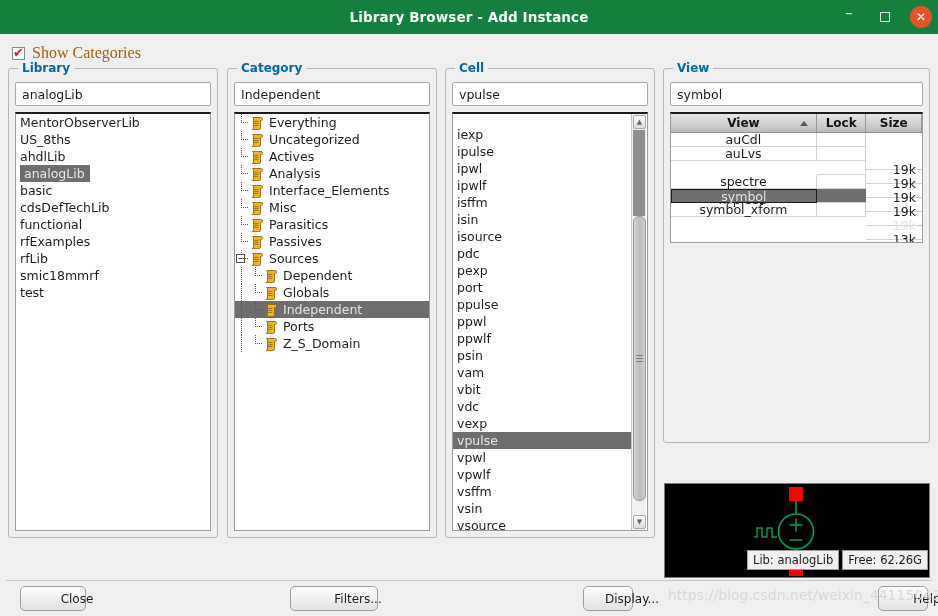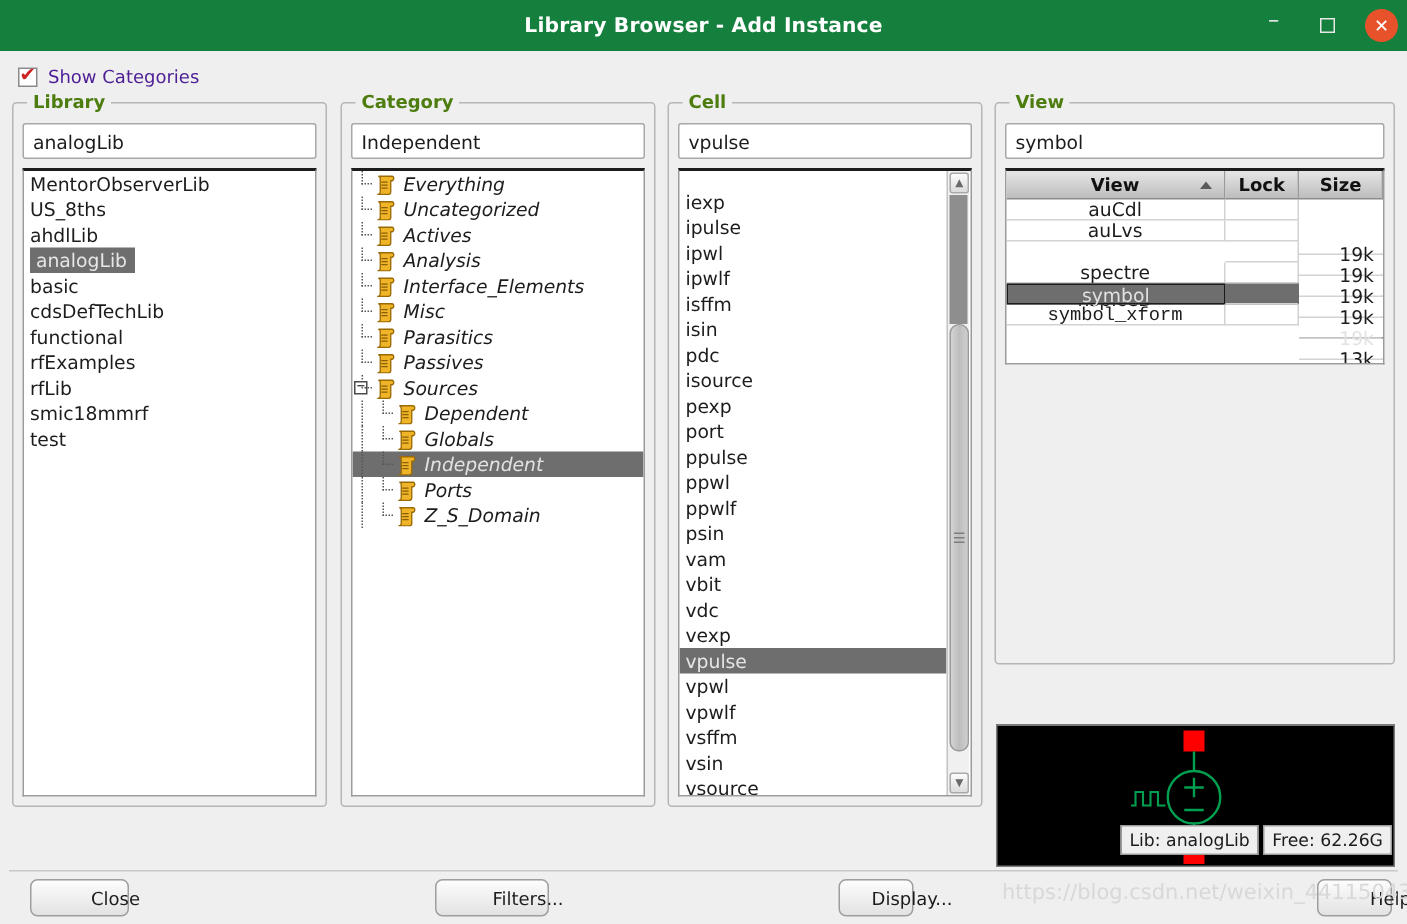--- a/index.html
+++ b/index.html
@@ -55,33 +55,33 @@
   .cbox {
     width: 13px; height: 13px; background: #fff;
     border: 1px solid #8a8a8a;
     display: flex; align-items: center; justify-content: center;
     position: relative;
   }
   .cbox .tick {
     color: #cc2222; font-size: 13px; font-weight: bold;
     line-height: 1; margin-top: -2px;
   }
-  #showcat-row .lbl { font-size: 12px; color: #4c1d95; }
+  #showcat-row .lbl { font-size: 16px; color: #a16207; font-family: Liberation Serif, serif; }
 
   
   .group {
     position: absolute;
     border: 1px solid #b6b6b6;
     border-radius: 3px;
     background: #efefef;
   }
   .group > .glabel {
     position: absolute; top: -8px; left: 9px;
     background: #efefef; padding: 0 4px;
-    color: #4d7c0f; font-size: 12px; font-weight: bold;
+    color: #0369a1; font-size: 12px; font-weight: bold;
   }
 
   
   .field {
     position: absolute; left: 6px; right: 6px; top: 13px; height: 24px;
     background: #ffffff;
     border: 1px solid #a8a8a8;
     border-radius: 2px;
     font-size: 12.5px; color: #1c1c1c;
     display: flex; align-items: center;
@@ -109,21 +109,20 @@
     background: #6e6e6e; color: #e6e6e6;
   }
 
   
   .trow {
     height: 17px; line-height: 17px;
     font-size: 12.5px; color: #1c1c1c;
     display: flex; align-items: center;
     white-space: nowrap;
     position: relative;
-    font-style: italic;
   }
   .trow.sel { background: #6e6e6e; color: #e2e2e2; }
   .tw { width: 14px; height: 17px; flex: 0 0 14px; position: relative; }
   .tw.dotted::before {
     content: ""; position: absolute; left: 6px; top: 0; bottom: 0;
     border-left: 1px dotted #555;
   }
   .tw.elbow::before {
     content: ""; position: absolute; left: 6px; top: 0; height: 9px;
     border-left: 1px dotted #555;
@@ -478,22 +477,22 @@
     <span class="glabel">Cell</span>
     <div class="field">vpulse</div>
     <div class="listbox" id="cell-list-wrap">
       <div id="cell-list" style="position:absolute; left:0; top:12px; right:16px;">
           <div class="lrow">iexp</div>
           <div class="lrow">ipulse</div>
           <div class="lrow">ipwl</div>
           <div class="lrow">ipwlf</div>
           <div class="lrow">isffm</div>
           <div class="lrow">isin</div>
+          <div class="lrow">isource</div>
           <div class="lrow">pdc</div>
-          <div class="lrow">isource</div>
           <div class="lrow">pexp</div>
           <div class="lrow">port</div>
           <div class="lrow">ppulse</div>
           <div class="lrow">ppwl</div>
           <div class="lrow">ppwlf</div>
           <div class="lrow">psin</div>
           <div class="lrow">vam</div>
           <div class="lrow">vbit</div>
           <div class="lrow">vdc</div>
           <div class="lrow">vexp</div>
@@ -547,21 +546,21 @@
           <div class="cell c-view" style="width: 147px;">spectre</div>
           <div class="cell c-lock" style="width: 50px;"></div>
           <div class="cell c-size" style="width: 56px;">19k</div>
         </div>
         <div class="vrow sel">
           <div class="cell c-view" style="width: 147px;">symbol</div>
           <div class="cell c-lock" style="width: 50px;"></div>
           <div class="cell c-size" style="width: 56px;">19k</div>
         </div>
         <div class="vrow">
-          <div class="cell c-view" style="width: 147px; font-family: Liberation Mono, monospace;">symbol_xform</div>
+          <div class="cell c-view" style="width: 147px;">symbol_xform</div>
           <div class="cell c-lock" style="width: 50px;"></div>
           <div class="cell c-size" style="width: 56px;">13k</div>
         </div>
       </div>
   </div>
 
   <div id="preview">
     <svg width="266" height="95" viewBox="0 0 266 95">
 
       <rect x="124" y="3" width="14" height="14" fill="#ff0000"></rect>
@@ -584,18 +583,18 @@
   </div>
 
   <div id="statusrow">
     <span class="chip">Lib: analogLib</span>
     <span class="chip">Free: 62.26G</span>
   </div>
 
   <div id="sep"></div>
 
   <div class="btn" style="left:20px; width:66px;">Close</div>
-  <div class="btn" style="left:290px; width:76px;">Filters...</div>
-  <div class="btn" style="left:559px; width:48px;">Display...</div>
+  <div class="btn" style="left:290px; width:88px;">Filters...</div>
+  <div class="btn" style="left:583px; width:48px;">Display...</div>
   <div class="btn" style="left:878px; width:32px;">Help</div>
 
   <div id="watermark">https://blog.csdn.net/weixin_44115043</div>
 </div>
 
 </body></html>

